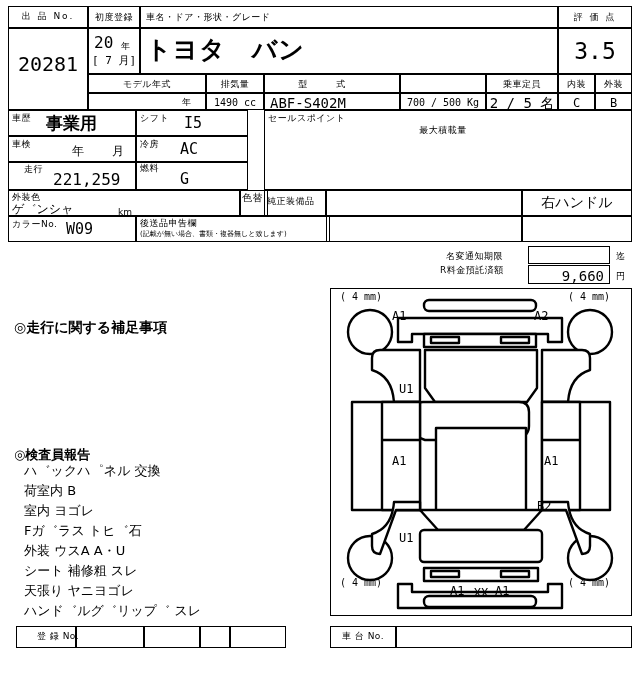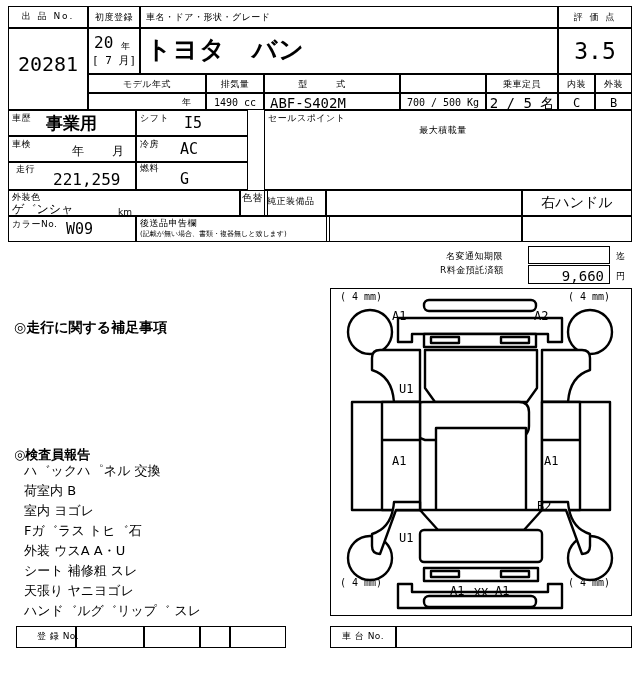--- a/index.html
+++ b/index.html
@@ -77,21 +77,21 @@
   <div class="bx" style="left:8px;top:110px;width:128px;height:26px;"></div>
   <div class="t lbl" style="left:12px;top:114px;">車歴</div>
   <div class="t" style="left:46px;top:115px;font-size:17px;font-weight:bold;">事業用</div>
 
   <div class="bx" style="left:8px;top:136px;width:128px;height:26px;"></div>
   <div class="t lbl" style="left:12px;top:140px;">車検</div>
   <div class="t" style="left:72px;top:145px;font-size:12px;">年</div>
   <div class="t" style="left:112px;top:145px;font-size:12px;">月</div>
 
   <div class="bx" style="left:8px;top:162px;width:128px;height:28px;"></div>
-  <div class="t lbl" style="left:16px;top:165px;">走行</div>
+  <div class="t lbl" style="left:24px;top:165px;">走行</div>
   <div class="t val" style="left:53px;top:172px;font-size:16px;">221,259</div>
   <div class="t" style="left:118px;top:197px;font-size:9px;margin-top:11px;">km</div>
 
   <div class="bx" style="left:136px;top:110px;width:112px;height:26px;"></div>
   <div class="t lbl" style="left:140px;top:114px;">シフト</div>
   <div class="t val" style="left:184px;top:116px;font-size:15px;">I5</div>
 
   <div class="bx" style="left:136px;top:136px;width:112px;height:26px;"></div>
   <div class="t lbl" style="left:140px;top:140px;">冷房</div>
   <div class="t val" style="left:180px;top:142px;font-size:15px;">AC</div>

